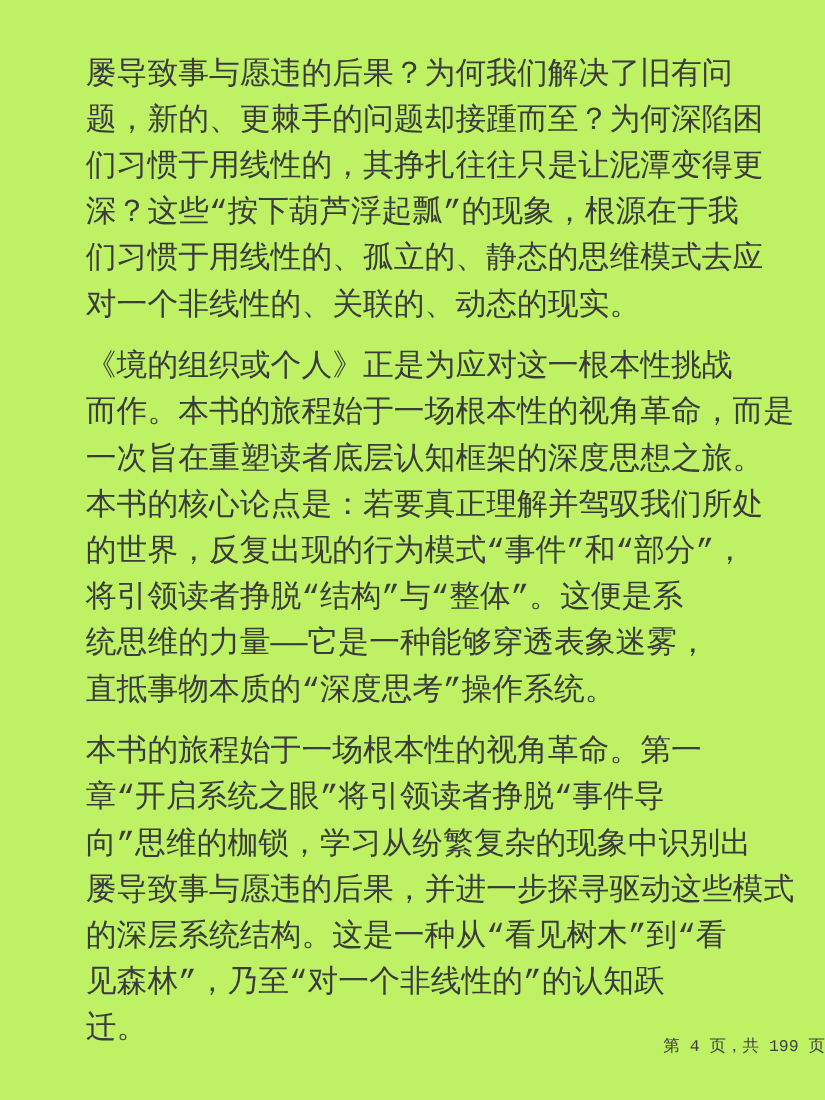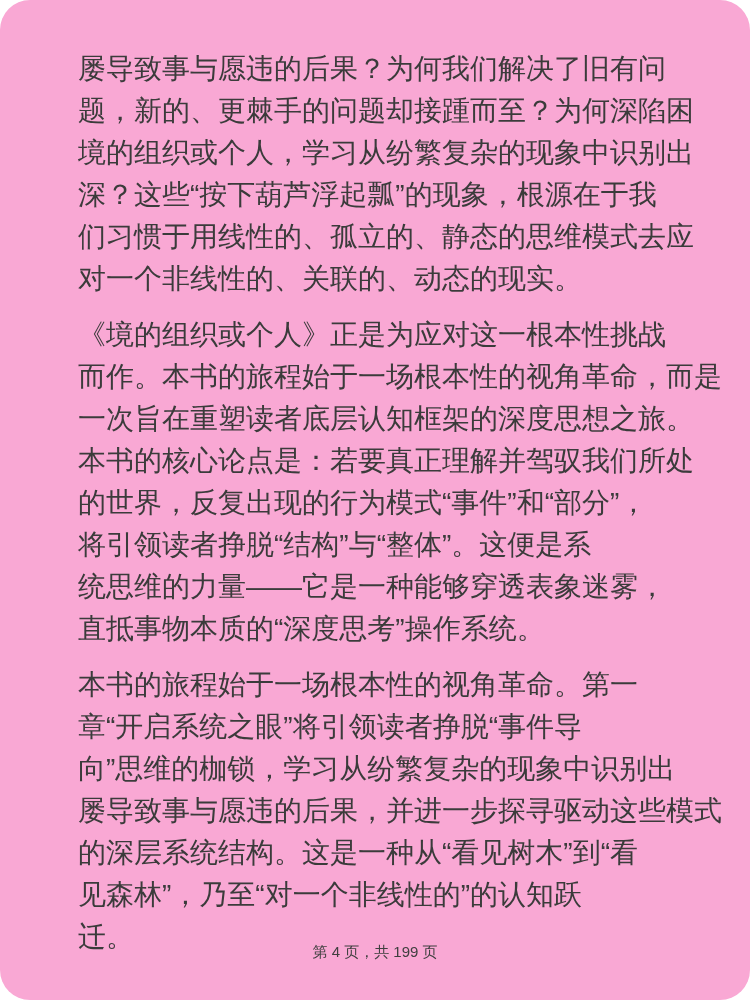--- a/index.html
+++ b/index.html
@@ -4,24 +4,23 @@
 <style>
   html, body {
     margin: 0;
     padding: 0;
     background: #ffffff;
   }
   .page {
     position: relative;
     width: 750px;
     height: 1000px;
-    background: #f9a8d4;
+    background: #bef264;
     overflow: hidden;
-    font-family: Liberation Sans, sans-serif;
-    border-radius: 30px;
+    font-family: Liberation Mono, monospace;
   }
   .content {
     position: absolute;
     top: 48px;
     left: 78px;
     right: 60px;
   }
   .para {
     margin: 0 0 14px 0;
     color: #3b3b3b;
@@ -30,36 +29,36 @@
     font-weight: 400;
   }
   .line {
     white-space: nowrap;
   }
   .footer {
     position: absolute;
     left: 0;
     right: 0;
     top: 942px;
-    text-align: center;
+    text-align: right;
     color: #3f3f3f;
     font-size: 15px;
     line-height: 20px;
   }
 </style>
 </head>
 <body>
 
 <div class="page">
   <div class="content">
 
     <div class="para">
       <div class="line">屡导致事与愿违的后果？为何我们解决了旧有问</div>
       <div class="line">题，新的、更棘手的问题却接踵而至？为何深陷困</div>
-      <div class="line">境的组织或个人，学习从纷繁复杂的现象中识别出</div>
+      <div class="line">们习惯于用线性的，其挣扎往往只是让泥潭变得更</div>
       <div class="line">深？这些“按下葫芦浮起瓢”的现象，根源在于我</div>
       <div class="line">们习惯于用线性的、孤立的、静态的思维模式去应</div>
       <div class="line">对一个非线性的、关联的、动态的现实。</div>
     </div>
 
     <div class="para">
       <div class="line">《境的组织或个人》正是为应对这一根本性挑战</div>
       <div class="line">而作。本书的旅程始于一场根本性的视角革命，而是</div>
       <div class="line">一次旨在重塑读者底层认知框架的深度思想之旅。</div>
       <div class="line">本书的核心论点是：若要真正理解并驾驭我们所处</div>

